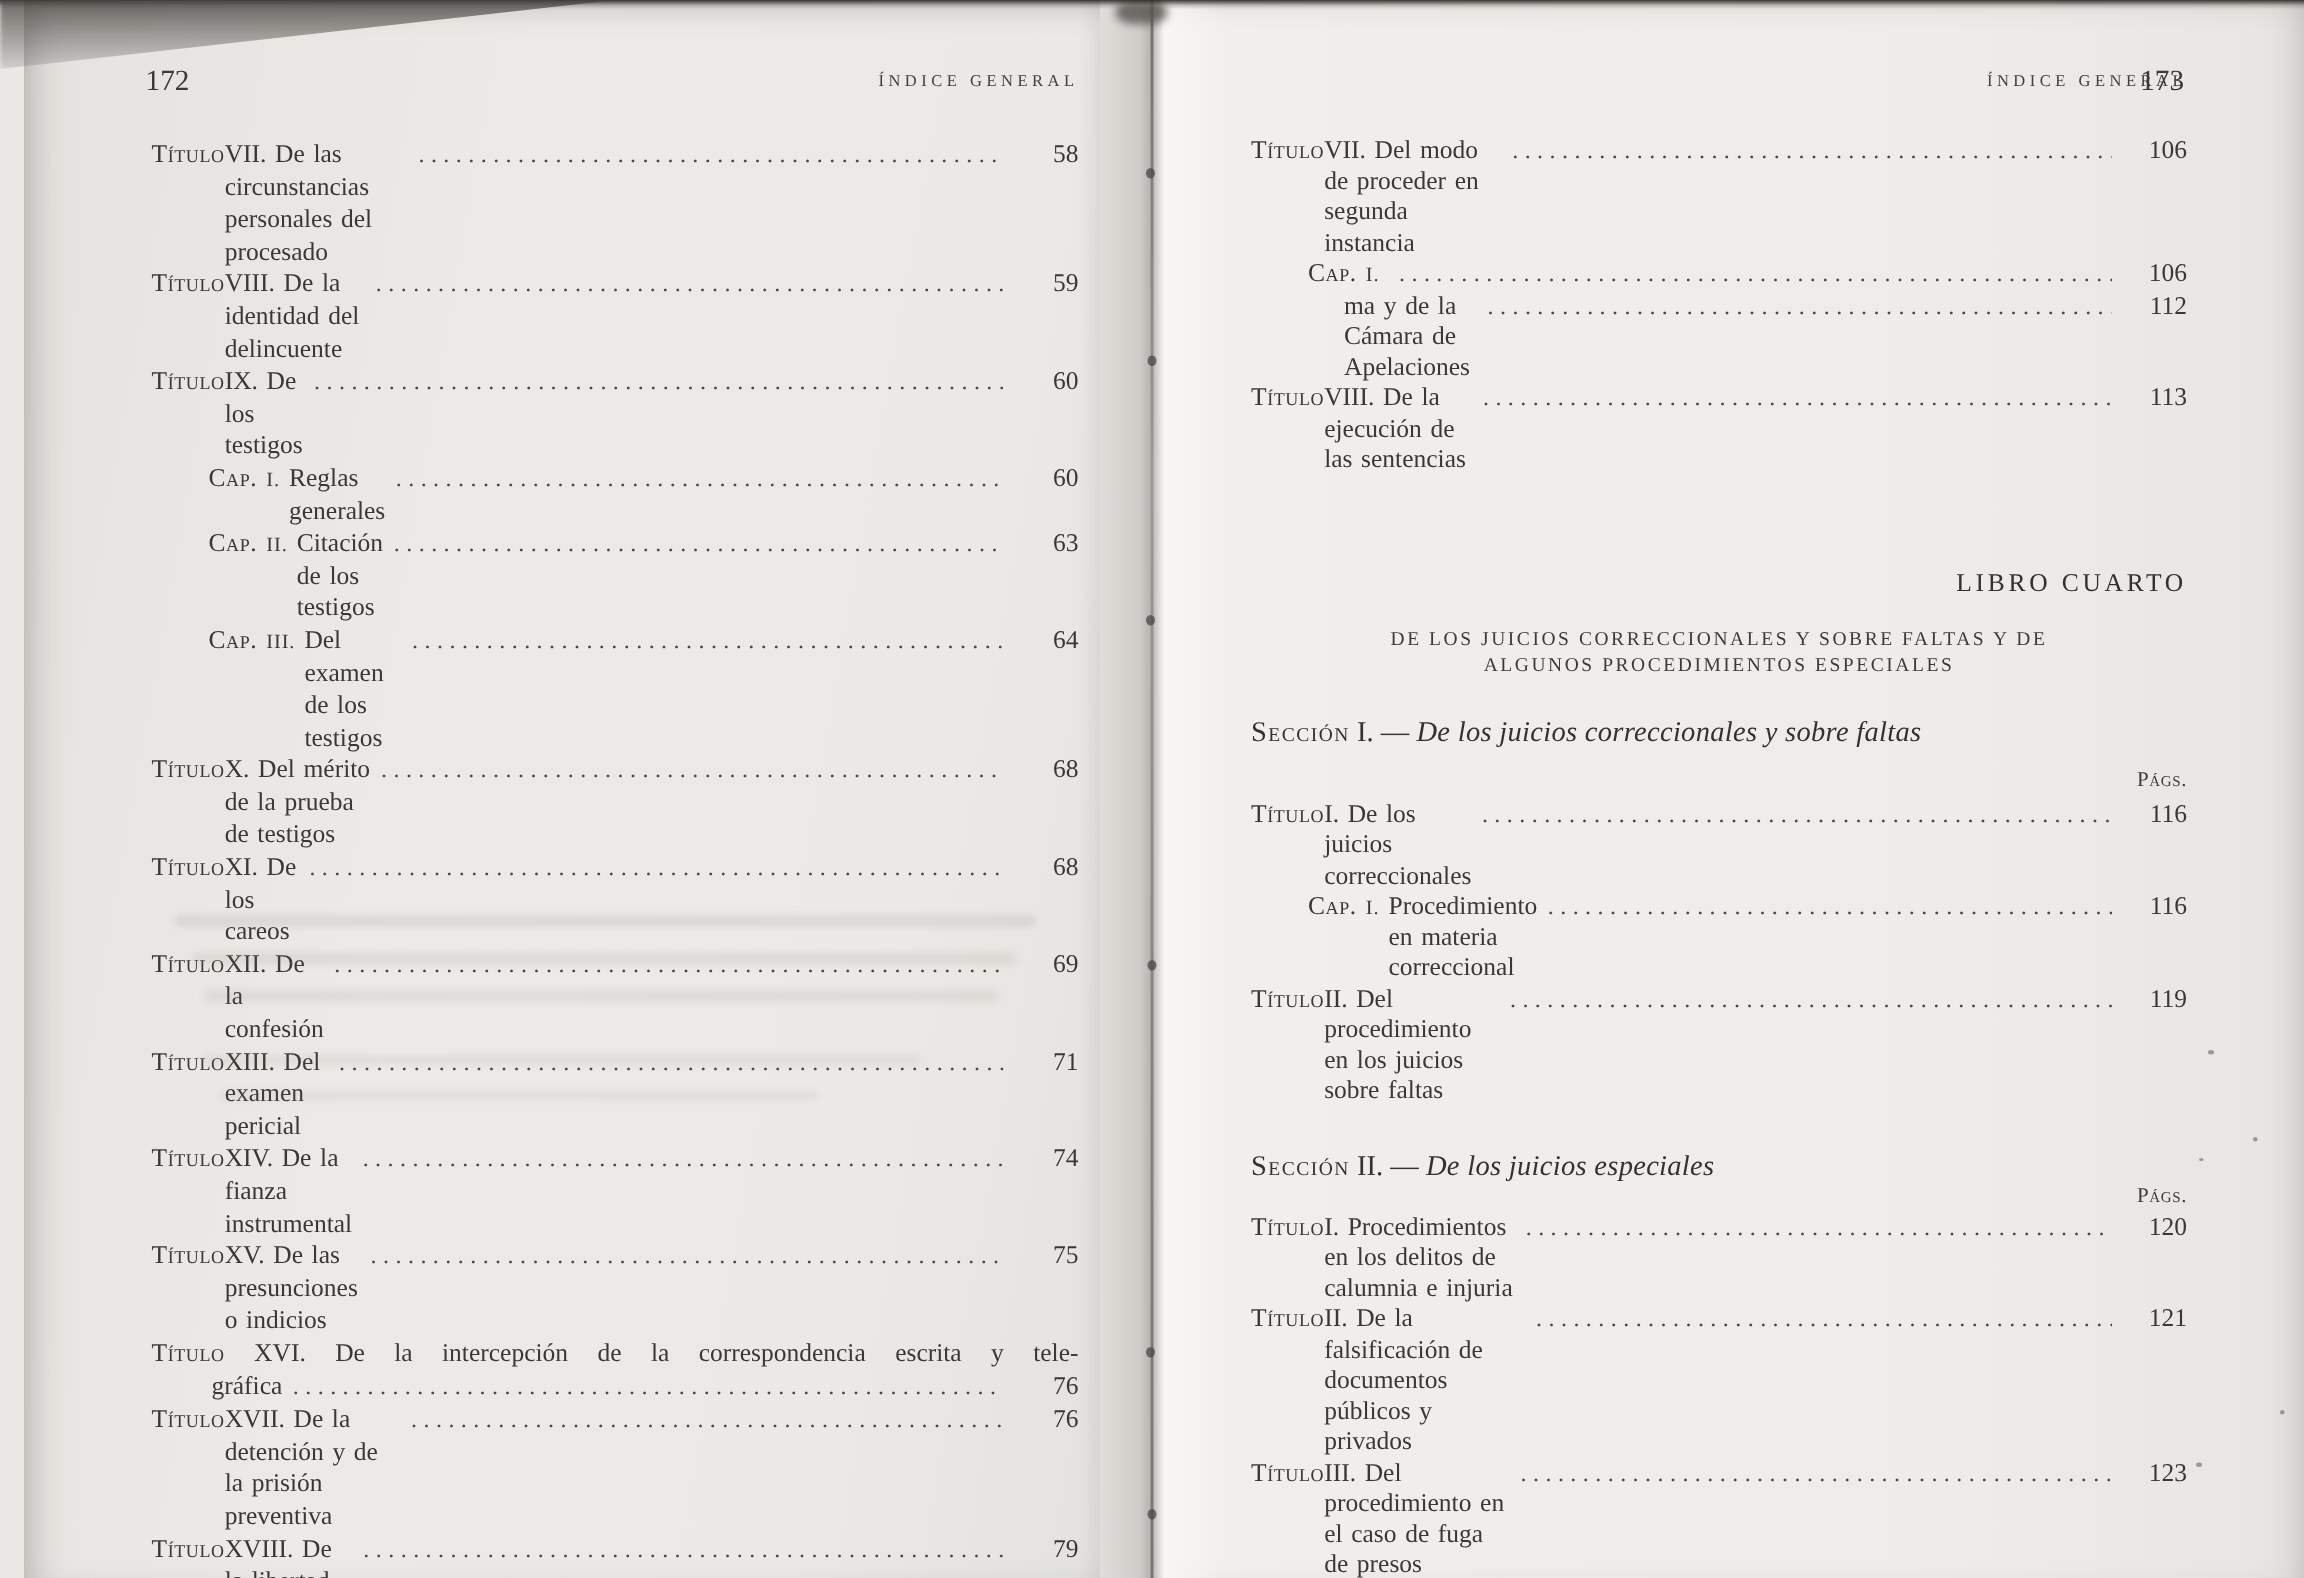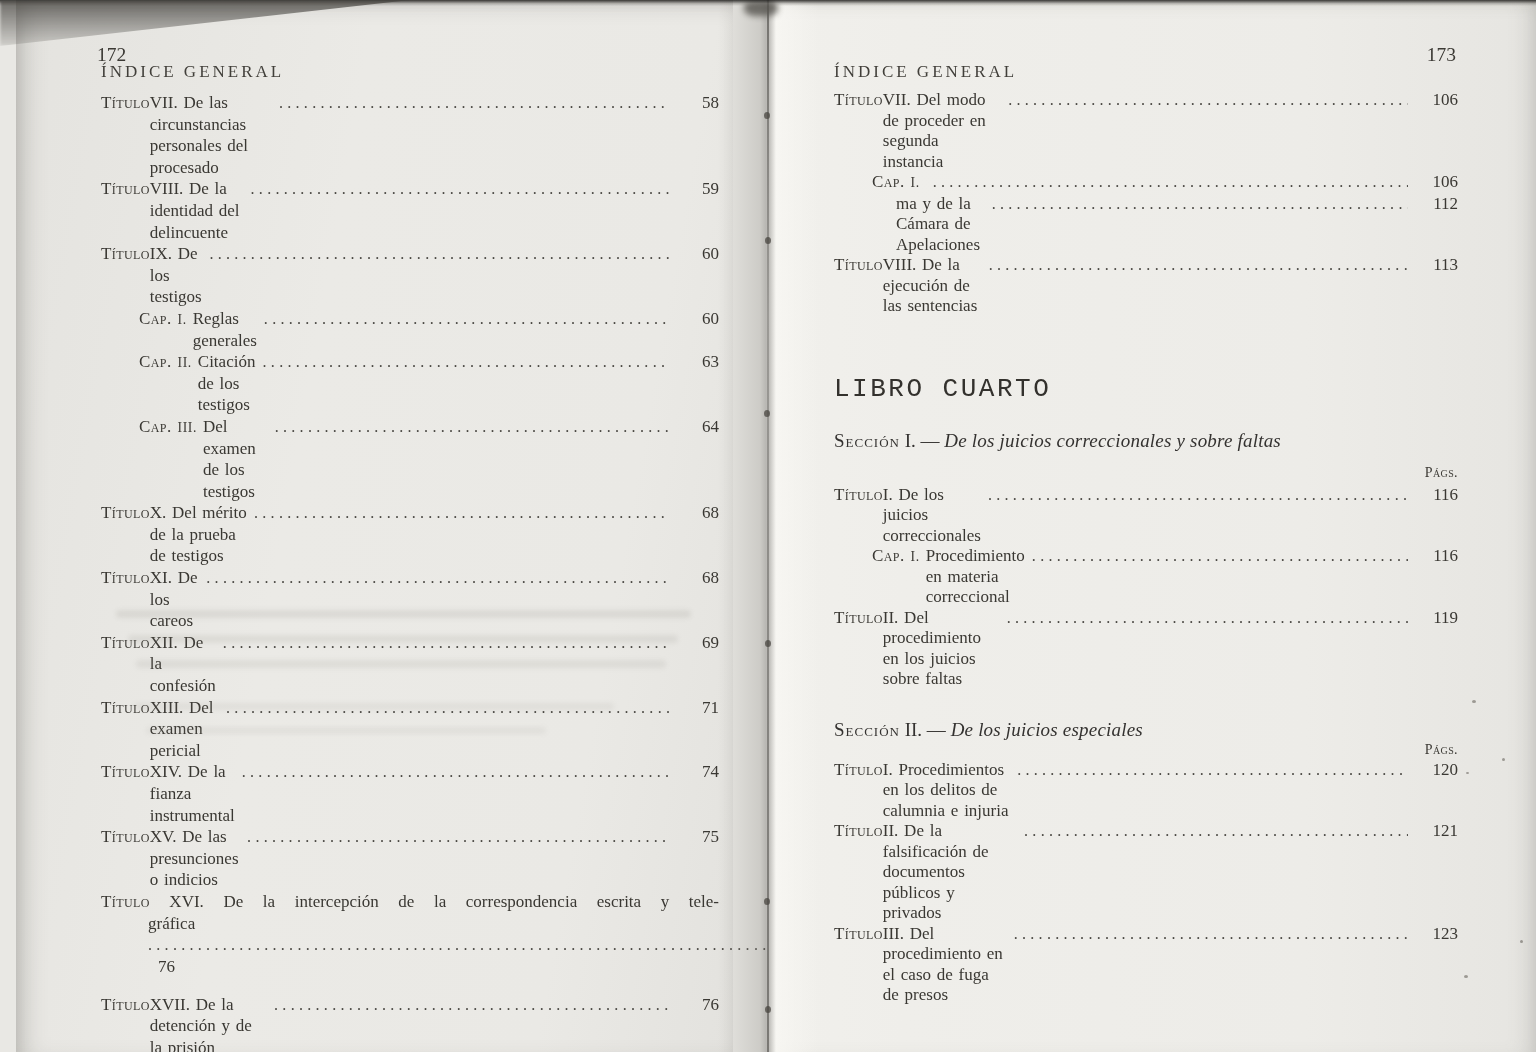--- a/index.html
+++ b/index.html
@@ -11,45 +11,45 @@
     background:linear-gradient(100deg,#e4e3df 0%,#ebeae6 40%,#eae9e5 78%,#e3e2de 100%);
     box-shadow:inset 20px 0 26px -16px rgba(96,94,88,.38), inset 0 16px 20px -12px rgba(96,94,88,.28);}
   .page-right{left:766px;width:770px;
     background:linear-gradient(to right,#f1f0ec 0%,#efeeea 18%,#edece8 70%,#e6e5e1 100%);
     box-shadow:inset -18px 0 24px -16px rgba(100,98,92,.30), inset 0 14px 18px -12px rgba(100,98,92,.18);}
   .content{position:absolute;top:0;}
   .page-left .content{left:85px;width:618px;}
   .page-right .content{left:68px;width:624px;}
 
   .hdr{position:relative;margin-top:44px;height:24px;}
-  .running{position:absolute;left:0;right:0;top:4px;text-align:left;
-           font-size:17px;letter-spacing:3px;color:#413f3a;margin-top:14px;}
+  .running{position:absolute;left:0;right:0;top:4px;text-align:right;
+           font-size:11px;letter-spacing:3px;color:#413f3a;}
   .pagenum{position:absolute;top:0;font-size:19.5px;color:#3b3934;}
   .pn-left{left:-4px;}
   .pn-right{right:2px;}
 
   .toc{width:100%;}
   .row{display:flex;align-items:baseline;font-size:17px;word-spacing:1.5px;}
   .lh-a .row{line-height:21.6px;}
   .lh-c .row{line-height:20.5px;}
   .row.fill{display:block;text-align:justify;text-align-last:justify;}
   .ind0{padding-left:0;}
   .ind1{padding-left:38px;}
-  .ind2{padding-left:40px;flex-direction:column;}
+  .ind2{padding-left:40px;}
   .ind3{padding-left:62px;}
   .p-sc{font-variant:small-caps;letter-spacing:.4px;}
   .p-n{font-size:.8em;letter-spacing:.6px;margin:0 6px 0 6px;}
   .p-i{font-style:italic;letter-spacing:.2px;}
   .dots{flex:1 1 auto;min-width:0;overflow:hidden;white-space:nowrap;
         margin:0 2px 0 7px;color:#4a4843;}
   .dots::after{content:"..........................................................................................................................................";
         letter-spacing:4.3px;font-size:16px;}
   .pg{flex:0 0 38px;padding-left:10px;text-align:right;color:#3a3833;}
 
-  .book-title{text-align:left;font-size:26px;letter-spacing:2.5px;line-height:28px;color:#33312d;font-family:Liberation Mono, monospace;}
+  .book-title{text-align:right;font-size:17px;letter-spacing:2.5px;line-height:28px;color:#33312d;}
   .bt-right{margin-top:58px;}
   .subtitle{text-align:center;font-size:13px;letter-spacing:1.7px;line-height:17px;color:#3d3b36;}
   .sub-right{margin-top:14px;}
   .sec-heading{text-align:left;font-size:19px;line-height:24px;color:#343230;}
   .sec-heading .p-sc{letter-spacing:1px;}
   .sh-1{margin-top:26px;}
   .sh-2{margin-top:28px;}
   .pags{text-align:right;font-size:14px;line-height:16px;color:#3d3b36;}
   .pags-r1{margin-top:12px;}
   .pags-r2{margin-top:0;}
@@ -253,20 +253,24 @@
           <div class="entry">
             <div class="row ind0 last">
               <span class="p-sc">Título</span>
               <span class="p-r"> VIII. De la ejecución de las sentencias</span>
               <span class="dots"></span>
               <span class="pg">113</span>
             </div>
           </div>
         </div>
       <div class="book-title bt-right">LIBRO CUARTO</div>
+      <div class="subtitle sub-right">
+          <div>DE LOS JUICIOS CORRECCIONALES Y SOBRE FALTAS Y DE</div>
+          <div>ALGUNOS PROCEDIMIENTOS ESPECIALES</div>
+        </div>
 
       <div class="sec-heading sh-1">
         <span class="p-sc">Sección</span><span> I. — </span><span class="p-i">De los juicios correccionales y sobre faltas</span>
       </div>
       <div class="pags pags-r1"><span class="p-sc">Págs.</span></div>
       <div class="toc lh-c toc-s1">
           <div class="entry">
             <div class="row ind0 last">
               <span class="p-sc">Título</span>
               <span class="p-r"> I. De los juicios correccionales</span>

